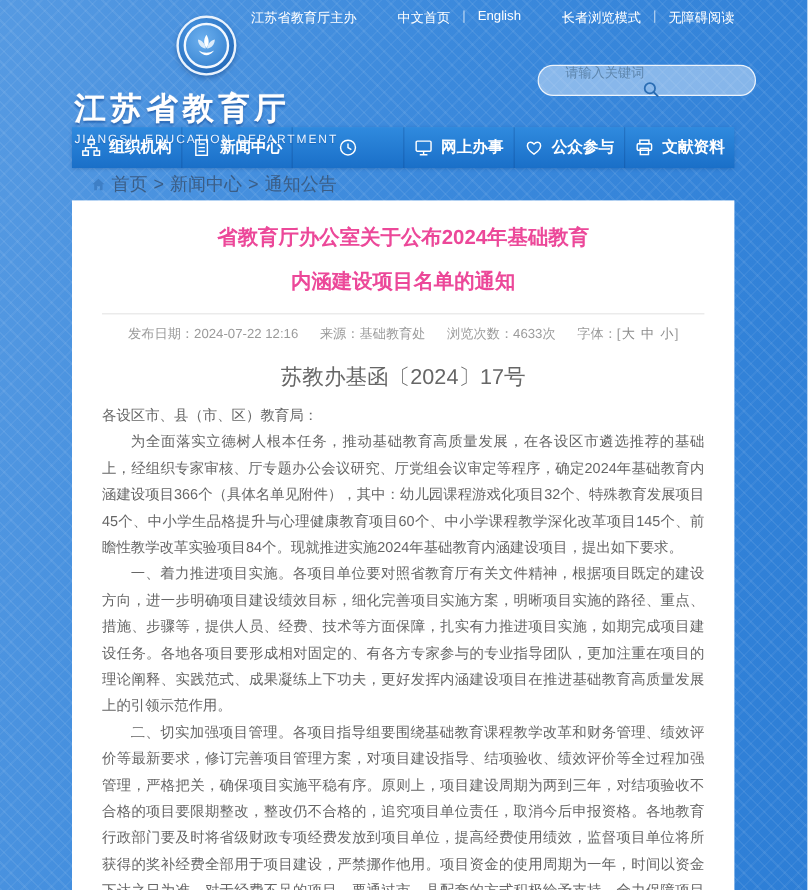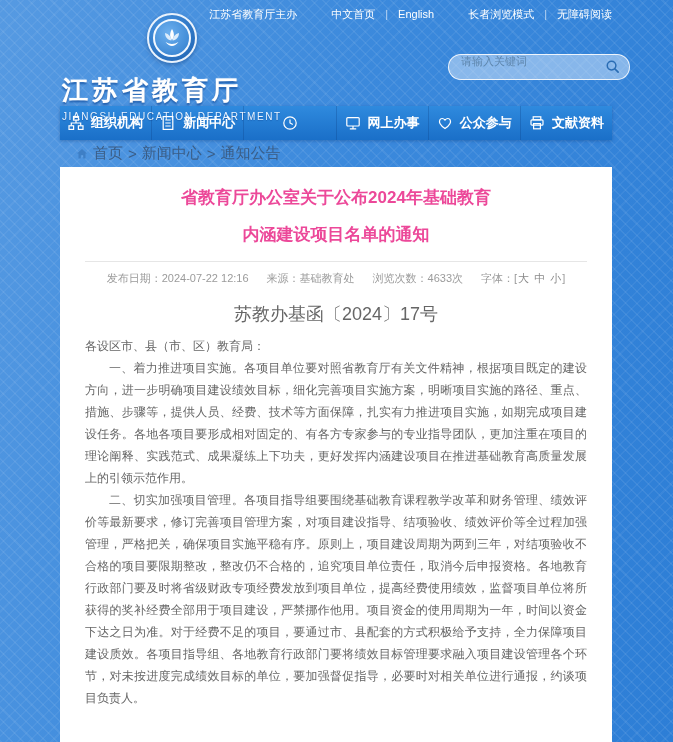--- a/index.html
+++ b/index.html
@@ -28,23 +28,23 @@
             background:radial-gradient(circle at 35% 30%, #4a97e4, #1b5fae);
             border:2px solid #e9f2fc; box-shadow:0 2px 4px rgba(10,50,110,.4);
             display:flex; align-items:center; justify-content:center; }
   .emblem .inner { width:38px; height:38px; border-radius:50%; border:2px solid #f2f8ff;
             background:radial-gradient(circle at 40% 35%, #6db0ef, #2e7ccc);
             display:flex; align-items:center; justify-content:center; }
   .brand-text .cn { font-size:26px; font-weight:bold; color:#fff; letter-spacing:4px;
             text-shadow:0 2px 2px rgba(20,80,160,.8), 0 0 1px rgba(255,255,255,.8); }
   .brand-text .en { font-size:10px; color:#eaf4ff; letter-spacing:1.6px; margin-top:3px;
             text-shadow:0 1px 1px rgba(20,80,160,.6); }
-  .search { width:182px; height:26px; border-radius:13px; display:flex; align-items:flex-start;
+  .search { width:182px; height:26px; border-radius:13px; display:flex; align-items:center;
             background:rgba(235,245,255,.45); border:1px solid rgba(255,255,255,.85);
-            padding:0 6px 0 12px; }
+            padding:0 6px 0 12px;flex-direction:column; }
   .search input { flex:1; min-width:0; border:none; outline:none; background:transparent;
             font-size:11px; color:#35618f; font-family:inherit; }
   .search input::placeholder { color:#5e86ad; }
   .search .btn { width:22px; height:22px; border:none; background:transparent; cursor:pointer;
             display:flex; align-items:center; justify-content:center; }
 
   
   .navbar { margin:0 61px 0 60px; height:34px; display:flex;
             background:linear-gradient(#2f8ade,#1a6fc8);
             box-shadow:0 1px 3px rgba(10,50,110,.35); }
@@ -186,20 +186,21 @@
         <span><span>浏览次数：</span><span>4633次</span></span>
         <span class="fontsize">
           <span>字体：</span><span>[</span><span class="sz">大</span> <span class="sz">中</span> <span class="sz">小</span><span>]</span>
         </span>
       </div>
 
       <div class="docnum">苏教办基函〔2024〕17号</div>
 
       <div class="body">
         <p>各设区市、县（市、区）教育局：</p>
+        <p class="indent">为全面落实立德树人根本任务，推动基础教育高质量发展，在各设区市遴选推荐的基础上，经组织专家审核、厅专题办公会议研究、厅党组会议审定等程序，确定2024年基础教育内涵建设项目366个（具体名单见附件），其中：幼儿园课程游戏化项目32个、特殊教育发展项目45个、中小学生品格提升与心理健康教育项目60个、中小学课程教学深化改革项目145个、前瞻性教学改革实验项目84个。现就推进实施2024年基础教育内涵建设项目，提出如下要求。</p>
         <p class="indent">一、着力推进项目实施。各项目单位要对照省教育厅有关文件精神，根据项目既定的建设方向，进一步明确项目建设绩效目标，细化完善项目实施方案，明晰项目实施的路径、重点、措施、步骤等，提供人员、经费、技术等方面保障，扎实有力推进项目实施，如期完成项目建设任务。各地各项目要形成相对固定的、有各方专家参与的专业指导团队，更加注重在项目的理论阐释、实践范式、成果凝练上下功夫，更好发挥内涵建设项目在推进基础教育高质量发展上的引领示范作用。</p>
         <p class="indent">二、切实加强项目管理。各项目指导组要围绕基础教育课程教学改革和财务管理、绩效评价等最新要求，修订完善项目管理方案，对项目建设指导、结项验收、绩效评价等全过程加强管理，严格把关，确保项目实施平稳有序。原则上，项目建设周期为两到三年，对结项验收不合格的项目要限期整改，整改仍不合格的，追究项目单位责任，取消今后申报资格。各地教育行政部门要及时将省级财政专项经费发放到项目单位，提高经费使用绩效，监督项目单位将所获得的奖补经费全部用于项目建设，严禁挪作他用。项目资金的使用周期为一年，时间以资金下达之日为准。对于经费不足的项目，要通过市、县配套的方式积极给予支持，全力保障项目建设质效。各项目指导组、各地教育行政部门要将绩效目标管理要求融入项目建设管理各个环节，对未按进度完成绩效目标的单位，要加强督促指导，必要时对相关单位进行通报，约谈项目负责人。</p>
 
       </div>
 
     </div>
 
   </div>
 </div>
 

